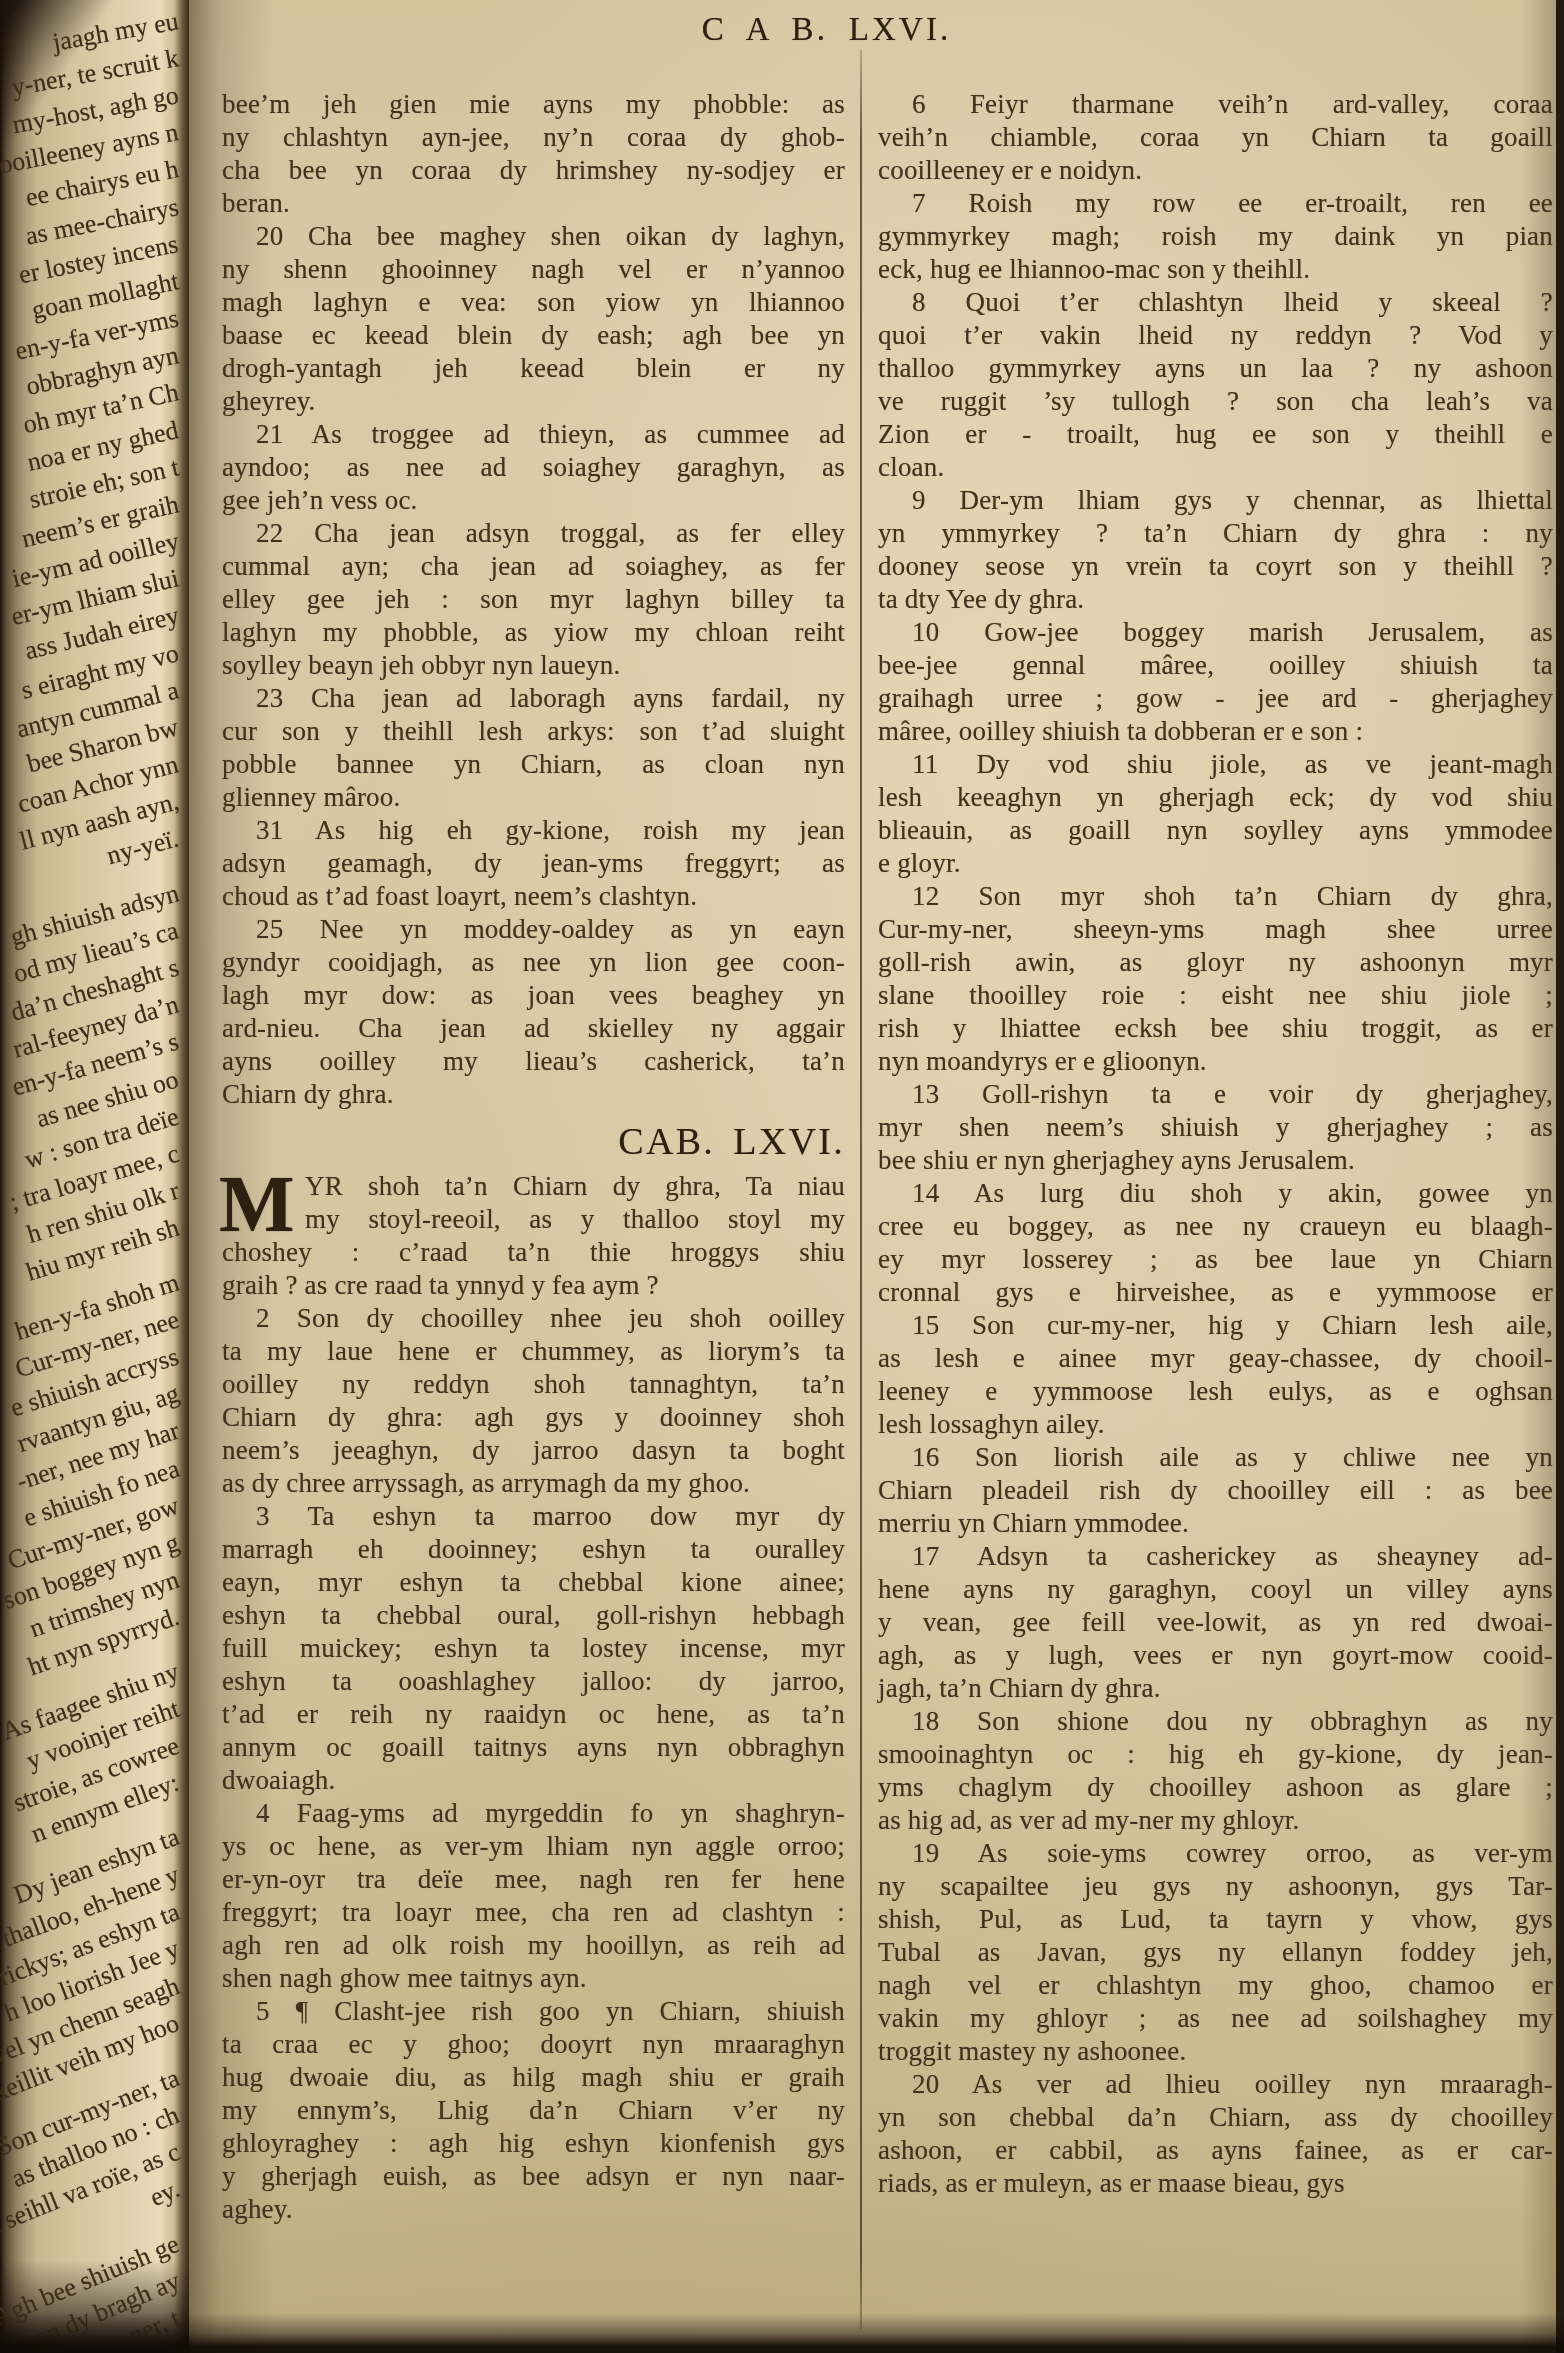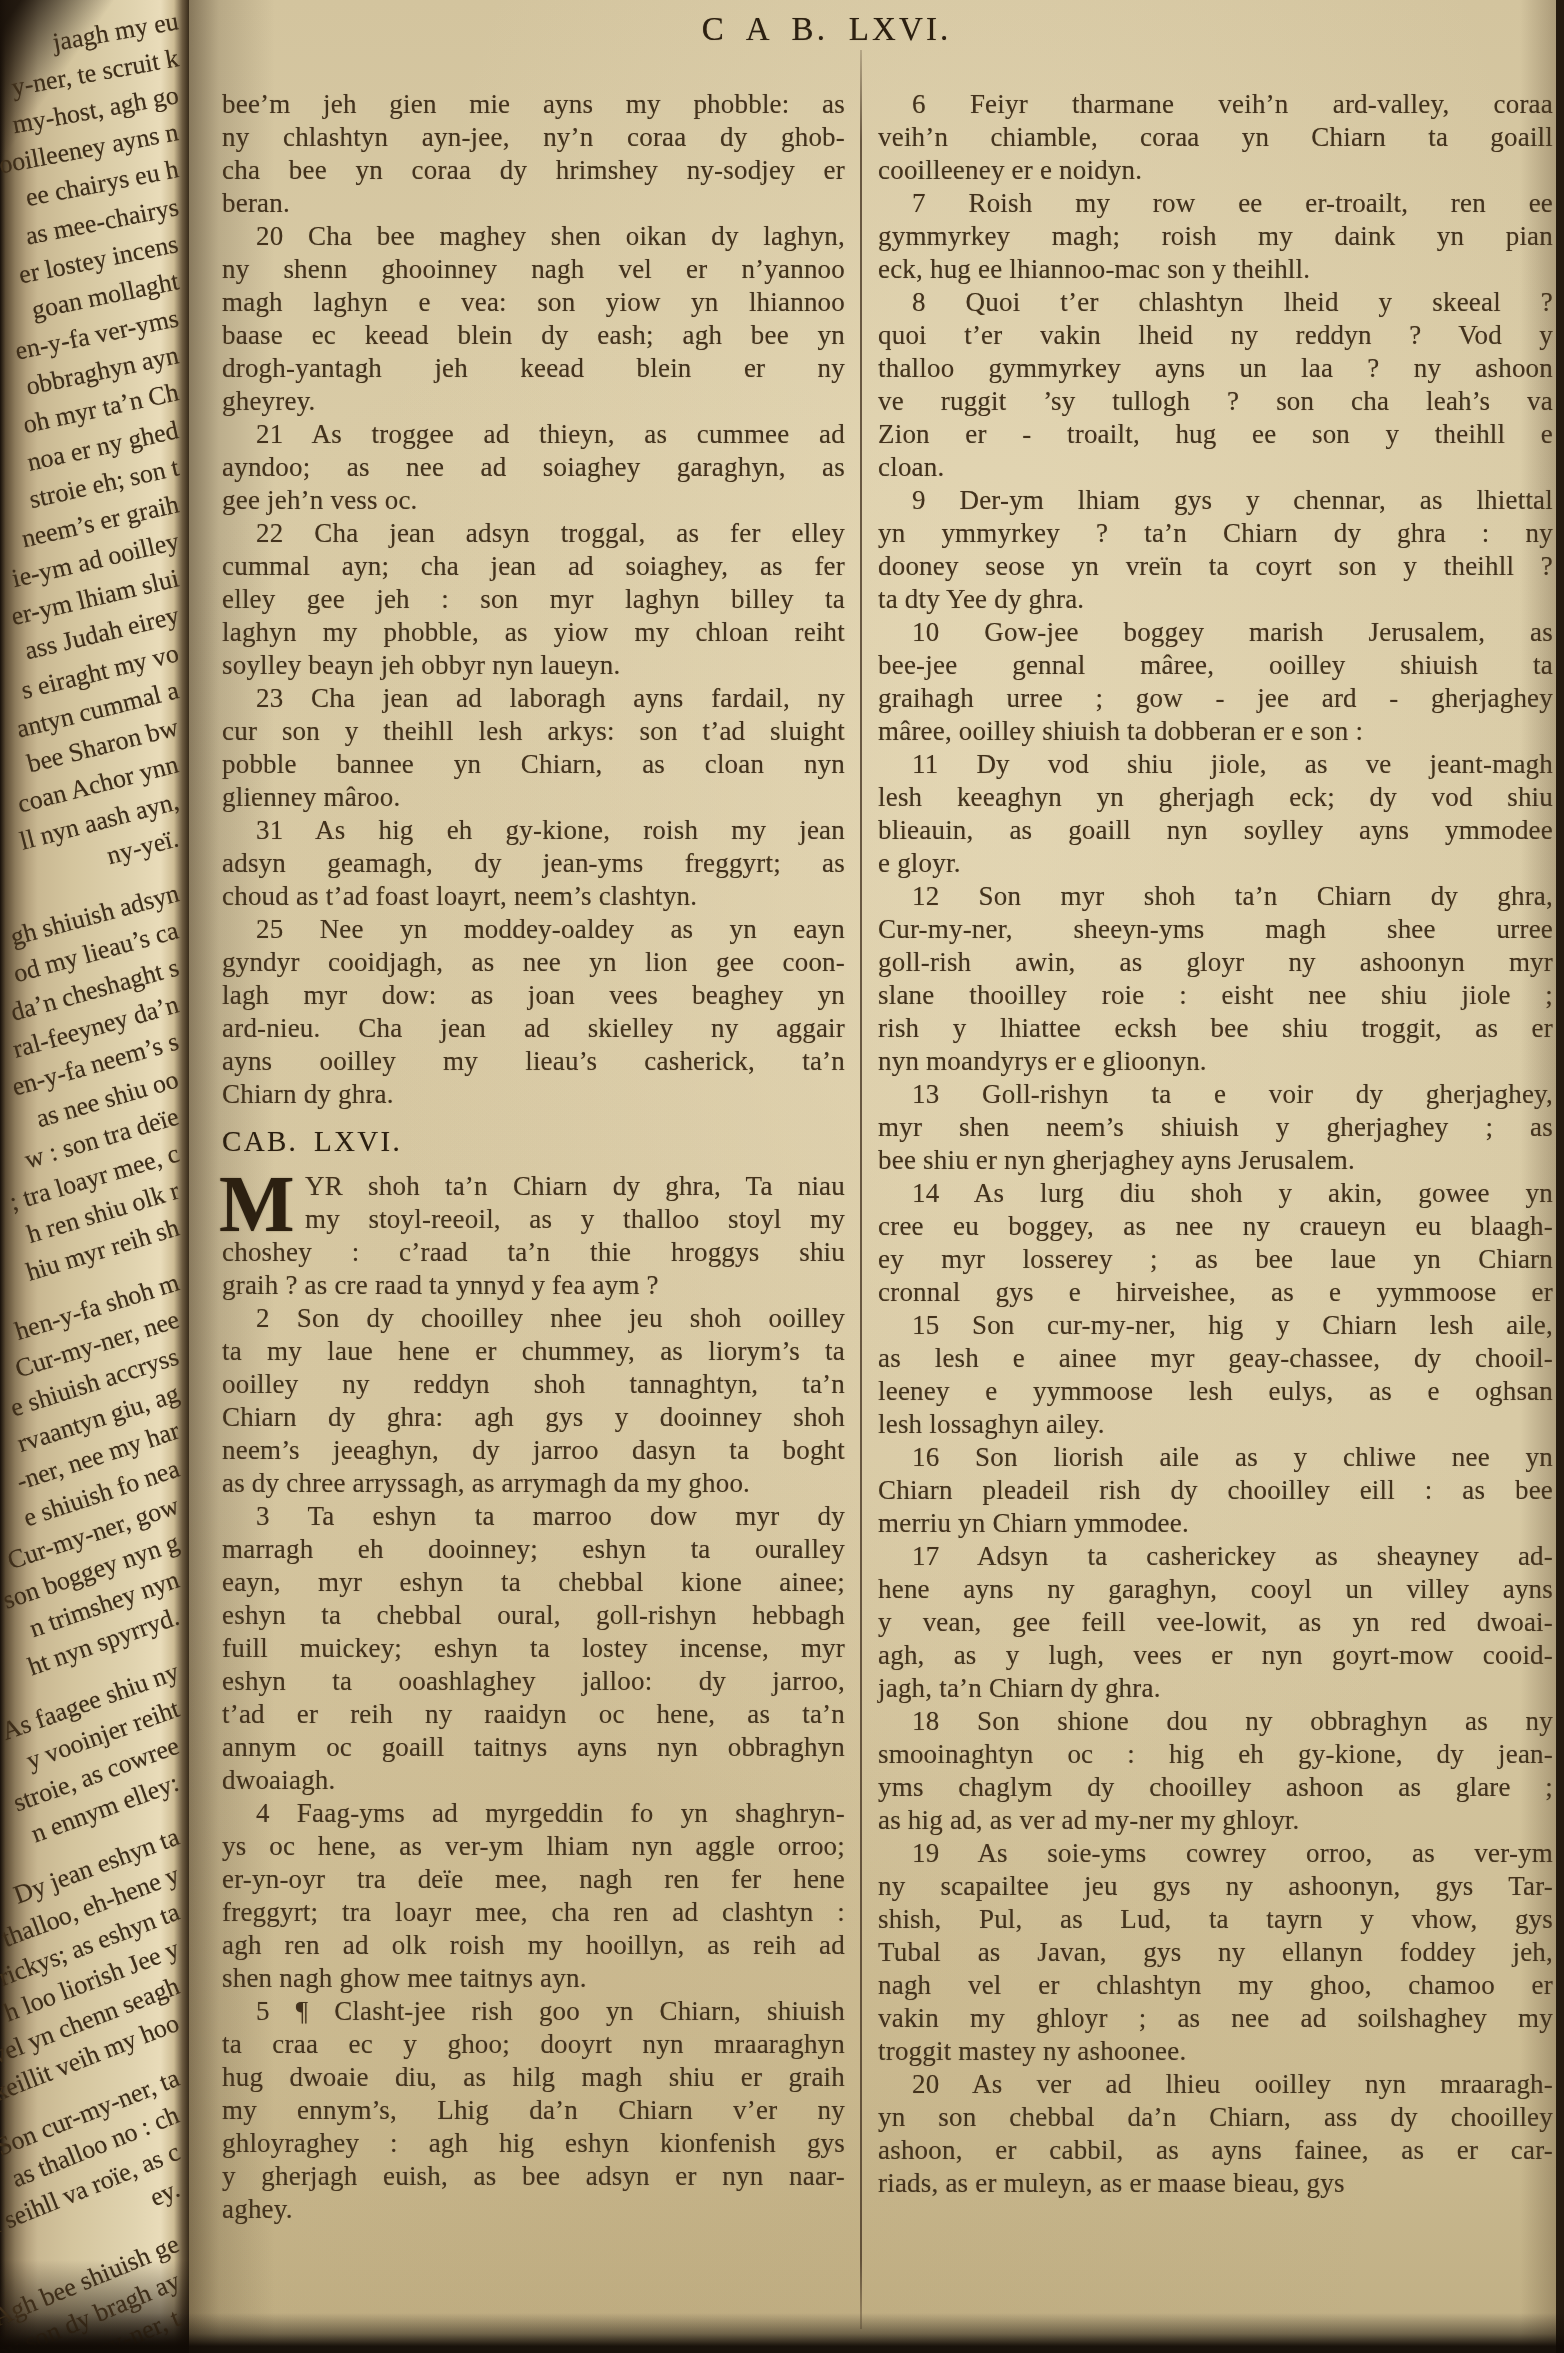--- a/index.html
+++ b/index.html
@@ -55,21 +55,21 @@
   .col-left{left:33px;width:623px;}
   .col-right{left:689px;width:675px;}
   .col-rule{position:absolute;left:671px;top:50px;width:2.3px;height:2279px;
             background:linear-gradient(to bottom, rgba(74,57,38,.25) 0, rgba(74,57,38,.8) 4%, rgba(74,57,38,.8) 97%, rgba(74,57,38,.3) 100%);}
 
   .verse{position:relative;}
   .line{text-align:justify;text-align-last:justify;}
   .line.last{text-align-last:left;}
   .line.first{padding-left:34px;}
   .line.dc{padding-left:83px;}
-  .chap-heading{text-align:left;font-size:29px;letter-spacing:2.3px;word-spacing:6.3px;
+  .chap-heading{text-align:right;font-size:38px;letter-spacing:2.3px;word-spacing:6.3px;
                 margin-top:12.5px;margin-bottom:12.5px;line-height:34px;color:var(--ink-dark);}
   .dropcap{
     position:absolute;left:-3.1px;top:0.8px;font-size:80px;line-height:66px;
     color:var(--ink-dark);font-weight:bold;text-shadow:0 0 1.6px rgba(44,32,17,.5);
   }
 </style>
 </head>
 <body>
 
 <div class="photo">

